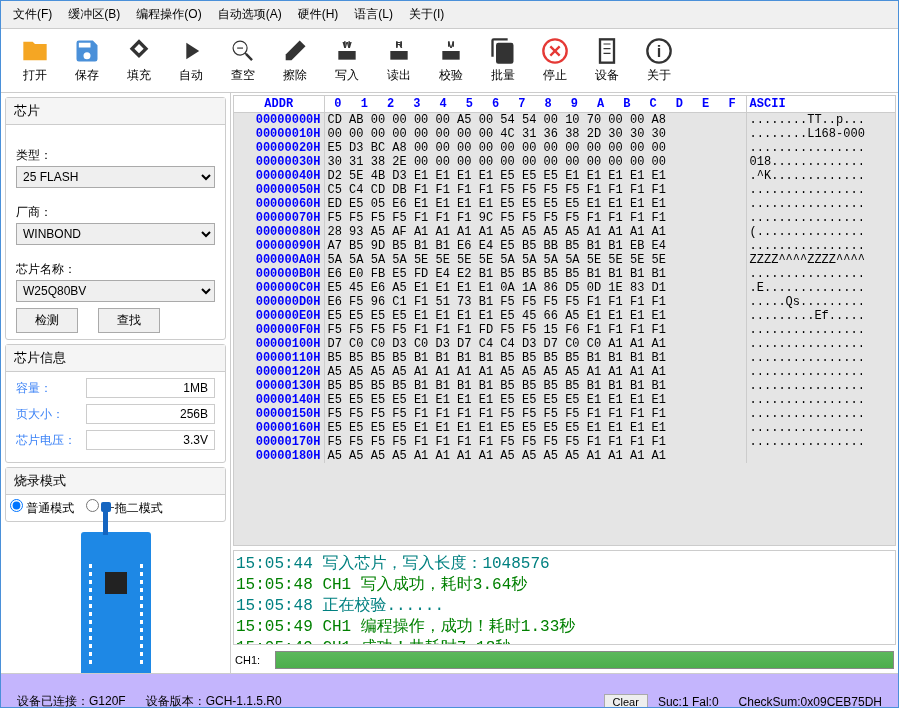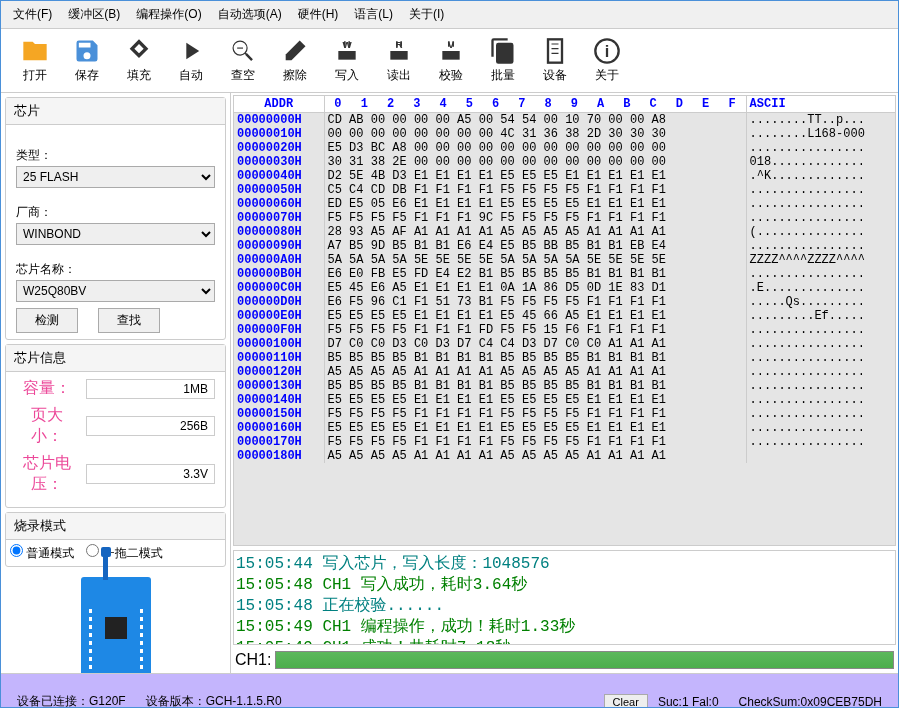--- a/index.html
+++ b/index.html
@@ -13,46 +13,46 @@
 .main { display: flex; height: 580px; }
 .left-panel { width: 230px; border-right: 1px solid #ccc; background: #fff; overflow-y: auto; }
 .panel-section { border: 1px solid #ccc; margin: 4px; border-radius: 3px; }
 .panel-header { background: #f5f5f5; padding: 4px 8px; font-size: 13px; border-bottom: 1px solid #ccc; }
 .panel-body { padding: 6px 10px; }
 .field-row { margin-bottom: 6px; margin-top: 16px; }
 .field-label { font-size: 12px; margin-bottom: 2px; display: block; }
 .btn-row { display: flex; gap: 20px; margin-top: 6px; }
 .btn { border: 1px solid #aaa; background: #f0f0f0; padding: 3px 18px; cursor: pointer; font-size: 12px; }
 .info-row { display: flex; align-items: center; margin-bottom: 6px; }
-.info-label { width: 70px; text-align: center; padding-right: 8px; font-size: 16px; color: #ec4899; }
+.info-label { width: 70px; text-align: left; padding-right: 8px; font-size: 12px; color: #3b82f6; }
 .info-value { border: 1px solid #ccc; padding: 2px 6px; flex: 1; background: #fff; font-size: 12px; text-align: right; }
 .radio-row { display: flex; gap: 12px; padding: 4px; }
 .chip-image { text-align: center; padding: 6px; }
 .chip-zif { width: 70px; height: 145px; background: #1e88e5; margin: 0 auto; position: relative; border-radius: 3px; }
 .chip-handle { width: 5px; height: 25px; background: #1565c0; position: absolute; top: -22px; left: 22px; }
 .chip-handle::before { content: ''; width: 10px; height: 10px; background: #1565c0; position: absolute; top: -8px; left: -2px; border-radius: 2px; }
 .chip-die { width: 22px; height: 22px; background: #222; position: absolute; top: 40px; left: 24px; }
 .chip-pins { position: absolute; top: 32px; left: 8px; right: 8px; }
 .chip-pins::before, .chip-pins::after { content: ''; position: absolute; width: 3px; height: 100px; background: repeating-linear-gradient(#fff 0 4px, transparent 4px 8px); }
 .chip-pins::before { left: 0; }
 .chip-pins::after { right: 0; }
 .right-panel { flex: 1; display: flex; flex-direction: column; }
 .hex-area { flex: 1; overflow: auto; border: 1px solid #ccc; margin: 2px; background: #e5e5e5; }
 .hex-table { font-family: "Courier New", monospace; font-size: 12px; border-collapse: collapse; width: 100%; }
 .hex-table th { color: #0000ff; font-weight: bold; border-bottom: 1px solid #ccc; padding: 1px 3px; text-align: center; background: #fff; }
 .hex-table th:first-child { width: 90px; border-right: 1px solid #ccc; }
 .hex-table td { padding: 0 3px; white-space: nowrap; }
-.hex-table td.addr { color: #0000ff; font-weight: bold; text-align: left; border-right: 1px solid #ccc; }
+.hex-table td.addr { color: #0000ff; font-weight: bold; text-align: right; border-right: 1px solid #ccc; }
 .hex-table td.bytes { color: #000; letter-spacing: 0; }
 .hex-table td.ascii { border-left: 1px solid #ccc; }
 .log-area { height: 95px; border: 1px solid #ccc; margin: 2px; padding: 2px; font-family: "Courier New", monospace; font-size: 16px; overflow: auto; background: #fff; }
 .log-line1 { color: #008080; }
 .log-line2 { color: #008000; }
 .progress-area { display: flex; align-items: center; margin: 2px; padding: 2px; }
-.progress-label { width: 40px; font-size: 16px; }
+.progress-label { width: 40px; font-size: 11px; }
 .progress-bar { flex: 1; height: 18px; border: 1px solid #888; background: linear-gradient(#5cb85c,#4cae4c); }
 .statusbar { display: flex; border-top: 1px solid #ccc; background: #c4b5fd; padding: 19px 6px; font-size: 12px; align-items: center; }
 .statusbar > div { padding: 0 10px; }
 .statusbar .spacer { flex: 1; }
 .clear-btn { border: 1px solid #aaa; background: #eee; padding: 1px 8px; cursor: pointer; font-size: 11px; }
 select { width: 100%; border: 1px solid #aaa; padding: 2px; font-size: 12px; }
 </style>
 </head>
 <body>
 
@@ -146,20 +146,29 @@
       </div>
       <div class="label">校验</div>
     </div>
     <div class="tool-btn">
       <div class="icon">
         <svg width="28" height="28" viewBox="0 0 24 24">
           <path fill="#333" d="M16 1H4a2 2 0 00-2 2v14h2V3h12V1zm3 4H8a2 2 0 00-2 2v14a2 2 0 002 2h11a2 2 0 002-2V7a2 2 0 00-2-2z"></path>
         </svg>
       </div>
       <div class="label">批量</div>
+    </div>
+    <div class="tool-btn">
+      <div class="icon">
+        <svg width="28" height="28" viewBox="0 0 24 24">
+          <circle cx="12" cy="12" r="10" fill="none" stroke="#e53935" stroke-width="2"></circle>
+          <path d="M8 8l8 8M16 8l-8 8" stroke="#e53935" stroke-width="2"></path>
+        </svg>
+      </div>
+      <div class="label">停止</div>
     </div>
     <div class="tool-btn">
       <div class="icon">
         <svg width="28" height="28" viewBox="0 0 24 24">
           <rect x="6" y="2" width="12" height="20" fill="none" stroke="#333" stroke-width="2"></rect>
           <path d="M9 6h6M9 10h6M9 14h6" stroke="#333"></path>
         </svg>
       </div>
       <div class="label">设备</div>
     </div>

